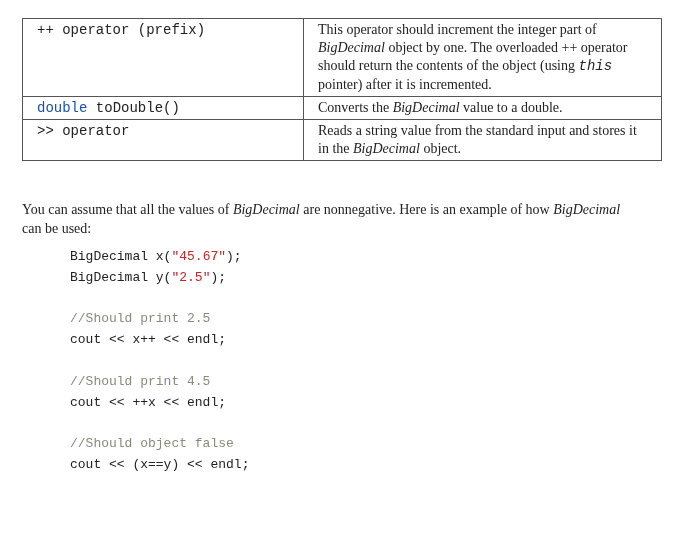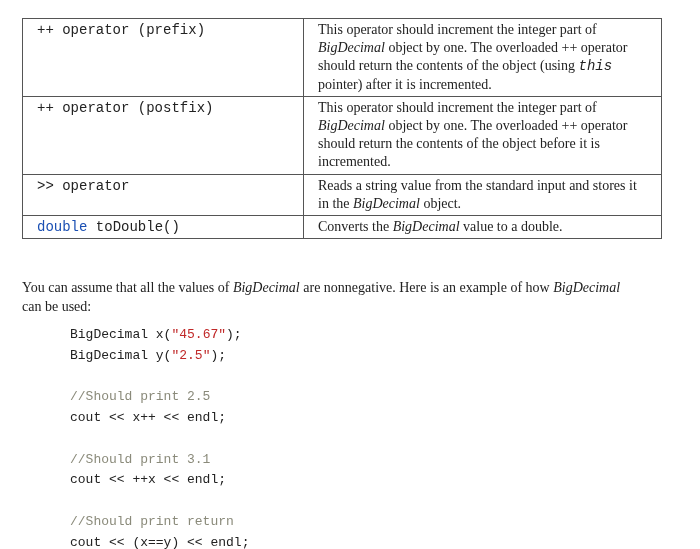--- a/index.html
+++ b/index.html
@@ -51,39 +51,35 @@
 </head>
 <body>
 
 <table class="spec">
   <tbody>
       <tr>
     <td class="left">++ operator (prefix)</td>
     <td>This operator should increment the integer part of <span class="bd">BigDecimal</span> object by one. The overloaded ++ operator should return the contents of the object (using <span class="th">this</span> pointer) after it is incremented.</td>
   </tr>
   <tr>
-    <td class="left">++ operator (postfix)</td>
-    <td>This operator should increment the integer part of <span class="bd">BigDecimal</span> object by one. The overloaded ++ operator should return the contents of the object before it is incremented.</td>
+    <td class="left"><span class="kw">double</span> toDouble()</td>
+    <td>Converts the <span class="bd">BigDecimal</span> value to a double.</td>
   </tr>
   <tr>
     <td class="left">&gt;&gt; operator</td>
     <td>Reads a string value from the standard input and stores it in the <span class="bd">BigDecimal</span> object.</td>
-  </tr>
-  <tr>
-    <td class="left"><span class="kw">double</span> toDouble()</td>
-    <td>Converts the <span class="bd">BigDecimal</span> value to a double.</td>
   </tr>
 </tbody>
   </table>
 
 <p class="prose">You can assume that all the values of <span class="bd">BigDecimal</span> are nonnegative. Here is an example of how <span class="bd">BigDecimal</span> can be used:</p>
 
 <pre class="code"><span>BigDecimal x(</span><span class="str">"45.67"</span><span>);</span>
 <span>BigDecimal y(</span><span class="str">"2.5"</span><span>);</span>
 
 <span class="cmt">//Should print 2.5</span>
 <span>cout &lt;&lt; x++ &lt;&lt; endl;</span>
 
-<span class="cmt">//Should print 3.1</span>
+<span class="cmt">//Should print 4.5</span>
 <span>cout &lt;&lt; ++x &lt;&lt; endl;</span>
 
-<span class="cmt">//Should print return</span>
+<span class="cmt">//Should object false</span>
 <span>cout &lt;&lt; (x==y) &lt;&lt; endl;</span></pre>
 
 </body></html>

